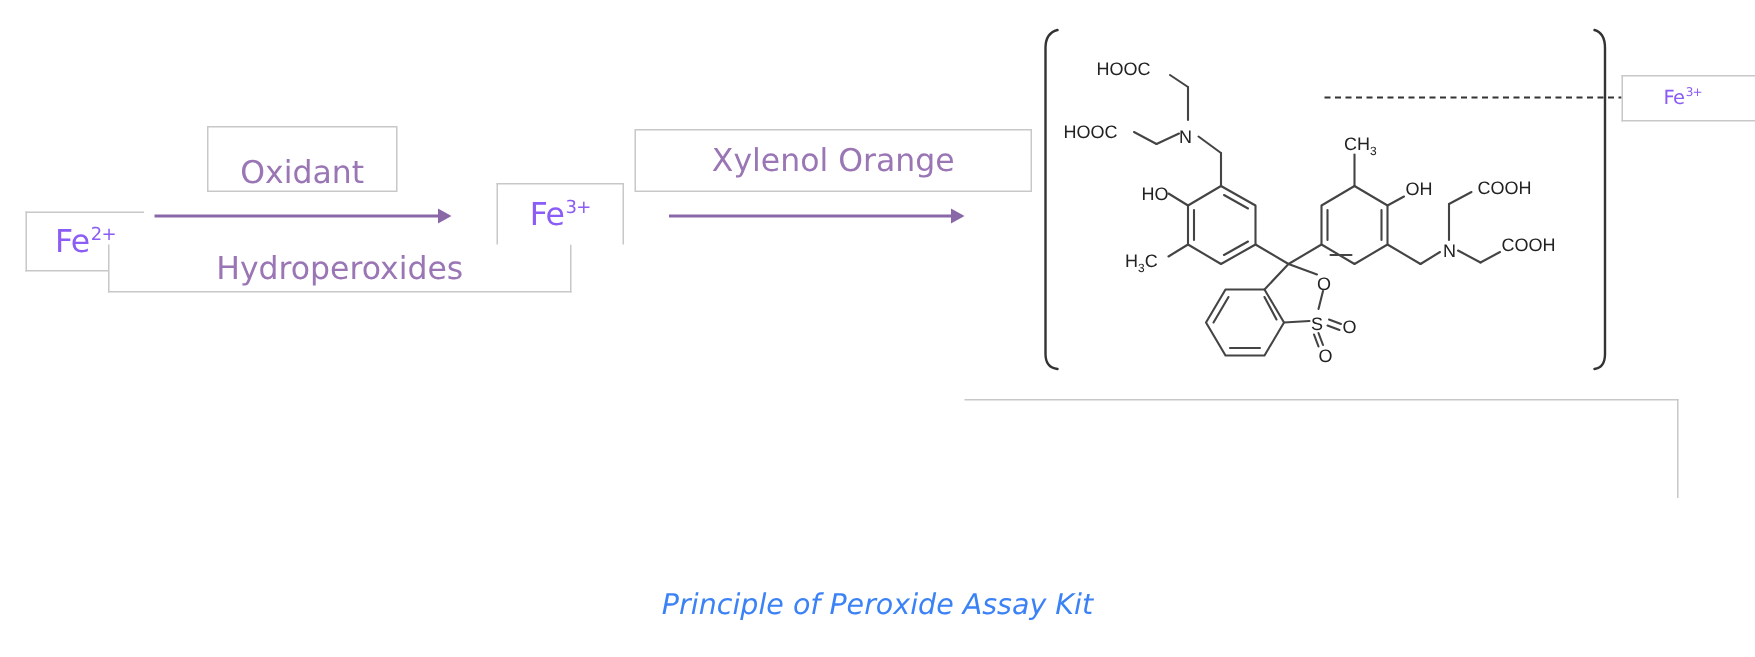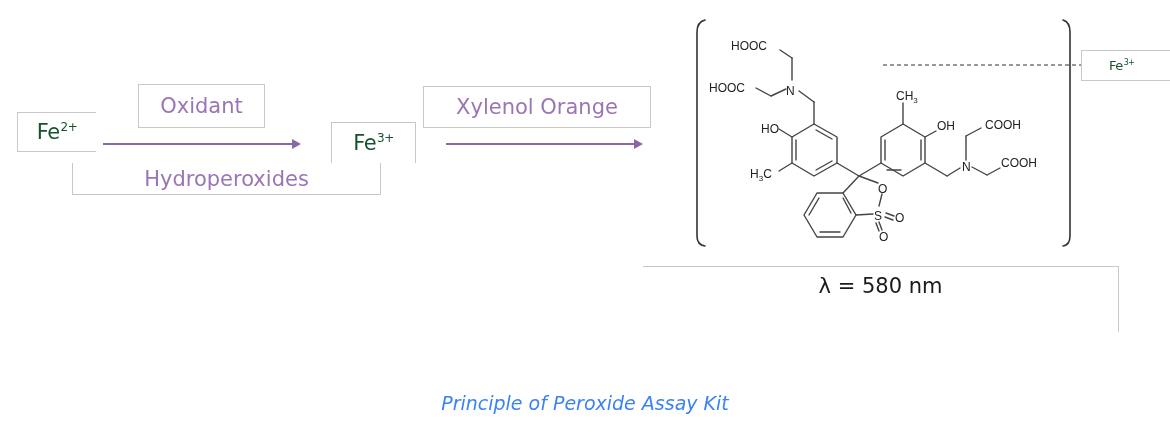--- a/index.html
+++ b/index.html
@@ -1,32 +1,32 @@
 <!DOCTYPE html>
 <html><head>
   <meta charset="utf-8">
   <style>
     html, body { margin: 0; padding: 0; background: #ffffff; }
     body { width: 1170px; height: 438px; position: relative; overflow: hidden;
            font-family: "DejaVu Sans", sans-serif; }
     .box { position: absolute; box-sizing: border-box; border: 1px solid #c8c8c8; background: #fff;
            display: flex; align-items: center; justify-content: center; white-space: nowrap; }
     .purple { color: #9a76b5; }
-    .dark { color: #14532d; }
+    .dark { color: #8b5cf6; }
     .ion { font-size: 21px; letter-spacing: -0.5px; }
     .ion sup { font-size: 12px; vertical-align: 0; position: relative; top: -8px; margin-left: 1px; }
     .label { font-size: 21px; }
     .arrow { position: absolute; height: 2px; background: #8a68a8; }
     .arrow::after { content: ""; position: absolute; right: -2px; top: -4px;
                     border-left: 9px solid #8a68a8; border-top: 5px solid transparent; border-bottom: 5px solid transparent; }
-    #fe2 { left: 17px; top: 112px; width: 79px; height: 40px; border-right: none; border-bottom: 1px solid #c8c8c8; }
-    #oxidant { left: 138px; top: 84px; width: 127px; height: 44px; }
+    #fe2 { left: 17px; top: 141px; width: 79px; height: 40px; border-right: none; border-bottom: 1px solid #c8c8c8; }
+    #oxidant { left: 138px; top: 84px; width: 127px; height: 44px; align-items: flex-end; }
     #hydro { left: 72px; top: 163px; width: 309px; height: 32px; border-top: none; }
     #fe3 { left: 331px; top: 122px; width: 85px; height: 41px; border-bottom: none; }
-    #xylenol { left: 423px; top: 86px; width: 228px; height: 42px; }
+    #xylenol { left: 423px; top: 86px; width: 265px; height: 42px; }
     #arrow1 { left: 103px; top: 143px; width: 196px; }
     #arrow2 { left: 446px; top: 143px; width: 195px; }
     #fe3b { left: 1081px; top: 50px; width: 89px; height: 31px; border-right: none; justify-content: flex-start; padding-left: 27px; }
     #fe3b .ion { font-size: 13px; }
     #fe3b .ion sup { font-size: 8px; top: -5px; }
     #complex { position: absolute; left: 643px; top: 266px; width: 476px; height: 66px; box-sizing: border-box;
                border-top: 1px solid #c8c8c8; border-right: 1px solid #c8c8c8;
                text-align: center; color: #1a1a1a; font-size: 21px; line-height: 27px; padding-top: 6px; }
     #complex sup { font-size: 12px; position: relative; top: -8px; vertical-align: 0; }
     #caption { position: absolute; left: 0; width: 1170px; top: 392px; text-align: center;
@@ -138,16 +138,15 @@
     <text x="895" y="222" class="mol-text">O</text>
     <text x="879" y="241" class="mol-text">O</text>
   </g>
 </svg>
 
 <div class="box dark" id="fe3b">
   <span class="ion"><span>Fe</span><sup>3+</sup></span>
 </div>
 
 <div id="complex">
-  <div>λ = 580 nm</div>
 </div>
 
 <div id="caption">Principle of Peroxide Assay Kit</div>
 
 </body></html>

